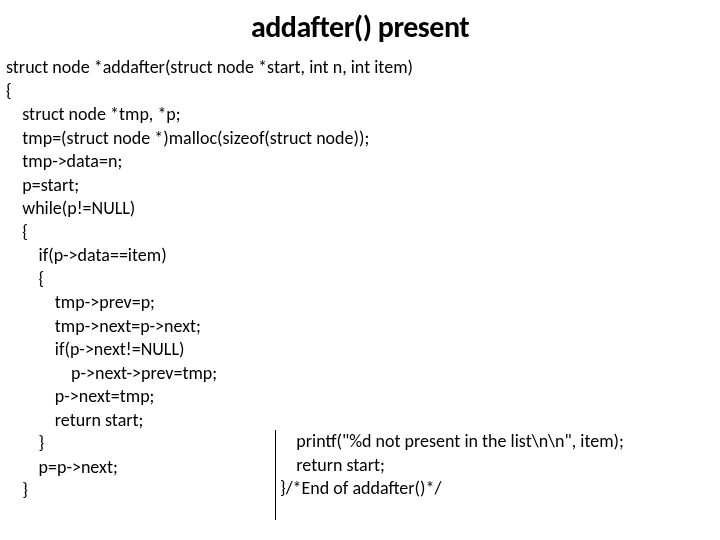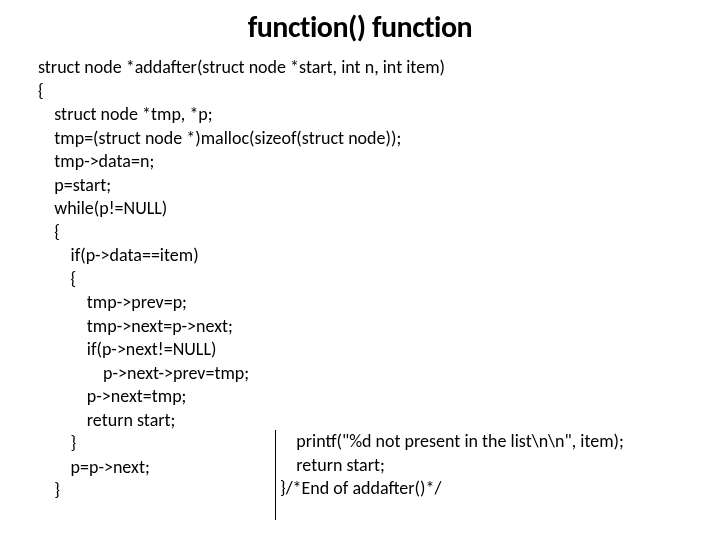--- a/index.html
+++ b/index.html
@@ -16,21 +16,21 @@
     font-size: 30px;
     font-weight: 700;
     text-align: center;
     padding-top: 8px;
     padding-bottom: 4px;
     letter-spacing: -0.5px;
   }
   .code-left {
     position: absolute;
     top: 56px;
-    left: 38px;
+    left: 6px;
     font-size: 18px;
     line-height: 23.5px;
     white-space: pre;
     font-family: Calibri, "Segoe UI", Arial, sans-serif;
   }
   .code-right {
     position: absolute;
     top: 430px;
     left: 280px;
     font-size: 18px;
@@ -43,21 +43,21 @@
     left: 275px;
     top: 430px;
     width: 0;
     height: 90px;
     border-left: 1px solid #000;
   }
 </style>
 </head>
 <body>
 
-<div class="title">function() function</div>
+<div class="title">addafter() present</div>
 
 <div class="code-left">struct node *addafter(struct node *start, int n, int item)
 {
     struct node *tmp, *p;
     tmp=(struct node *)malloc(sizeof(struct node));
     tmp-&gt;data=n;
     p=start;
     while(p!=NULL)
     {
         if(p-&gt;data==item)

